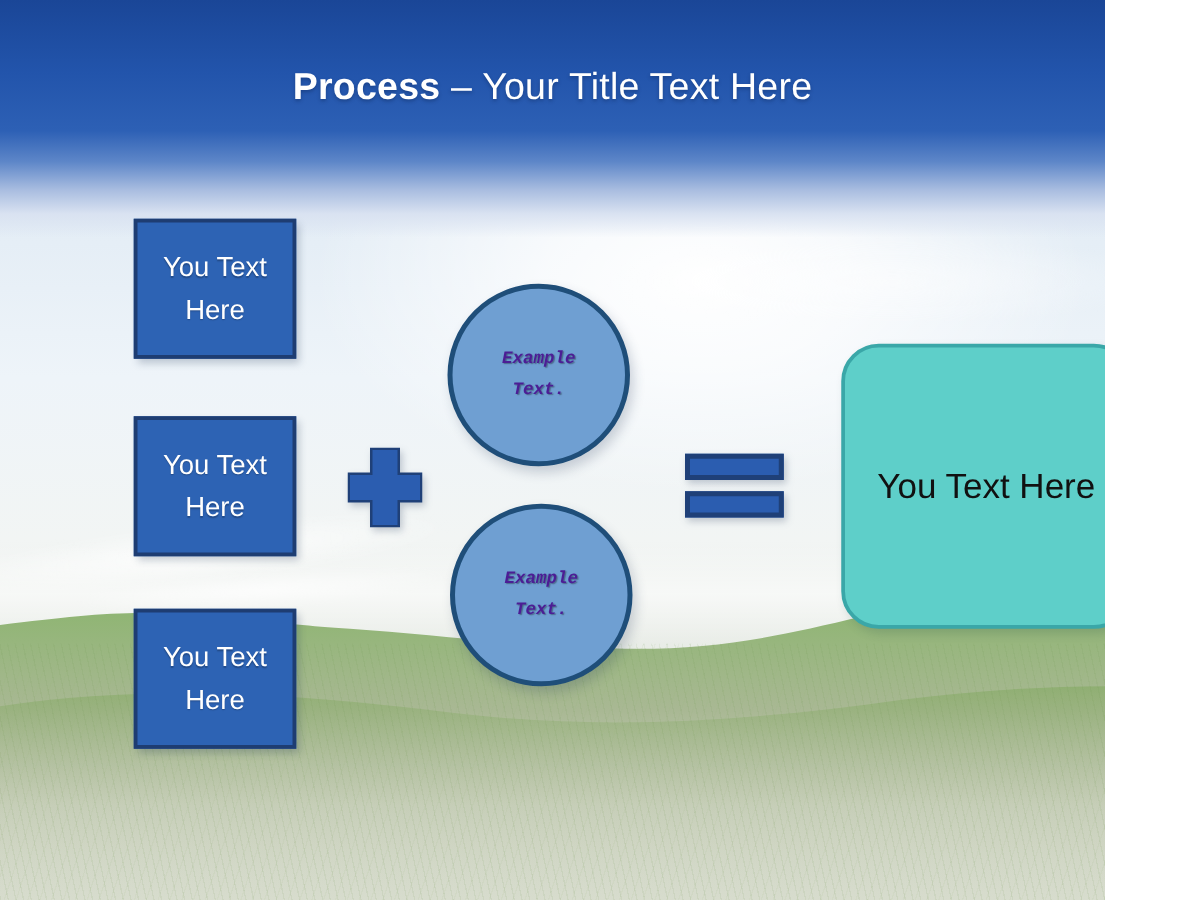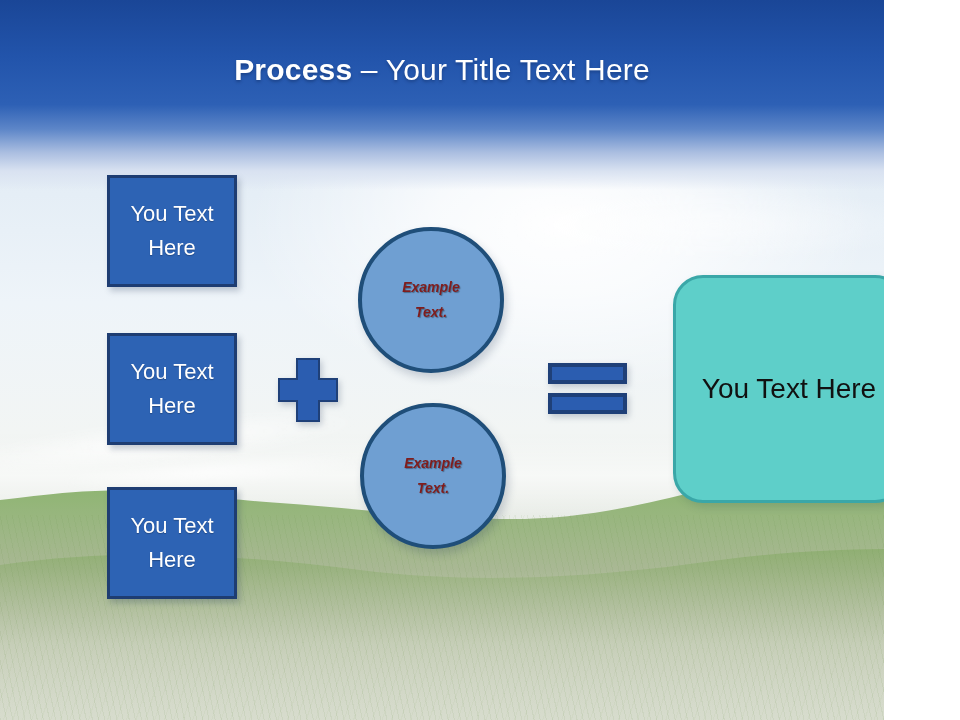--- a/index.html
+++ b/index.html
@@ -56,22 +56,23 @@
   }
   .box.b1{top:175px;} .box.b2{top:333px;} .box.b3{top:487px;}
   .circle{
     position:absolute;width:146px;height:146px;box-sizing:border-box;border-radius:50%;
     background:var(--circle-fill,#6f9fd2);border:4px solid var(--circle-border,#1f4e79);
     display:flex;align-items:center;justify-content:center;text-align:center;
     box-shadow:3px 5px 9px rgba(40,60,90,.22);
   }
   .circle.c1{left:358px;top:227px;} .circle.c2{left:360px;top:403px;}
   .circle-label{
-    width:92px;color:#7f1d1d;font-size:14px;font-weight:bold;font-style:italic;line-height:25px;
+    width:92px;color:#4c1d95;font-size:14px;font-weight:bold;font-style:italic;line-height:25px;
     text-shadow:1px 1px 1px rgba(0,0,0,.35);
+    font-family:Liberation Mono, monospace;
   }
   .plus{position:absolute;left:278px;top:358px;width:60px;height:64px;filter:drop-shadow(2px 3px 3px rgba(40,60,90,.25));}
   .equals{position:absolute;left:548px;top:363px;display:flex;flex-direction:column;gap:9px;
     filter:drop-shadow(2px 3px 3px rgba(40,60,90,.25));}
   .equals .bar{width:71px;height:13px;background:var(--operator-fill,#2b5db0);border:4px solid var(--operator-border,#1f4078);}
   .result{
     position:absolute;left:673px;top:275px;width:232px;height:228px;box-sizing:border-box;
     background:var(--result-fill,#5ecfc9);border:3px solid var(--result-border,#3aa7a8);border-radius:30px;
     display:flex;align-items:center;justify-content:center;text-align:center;
     color:var(--result-text-color,#111);font-size:28px;

